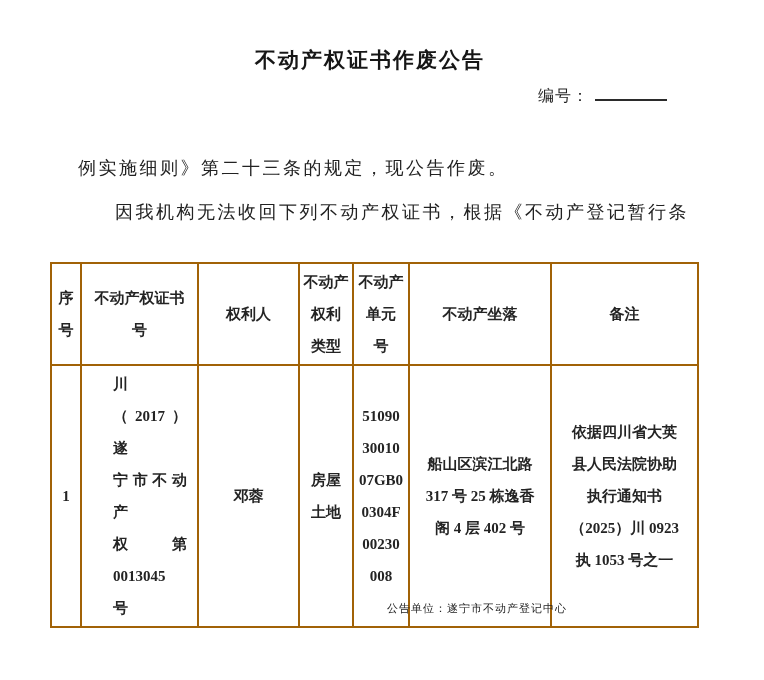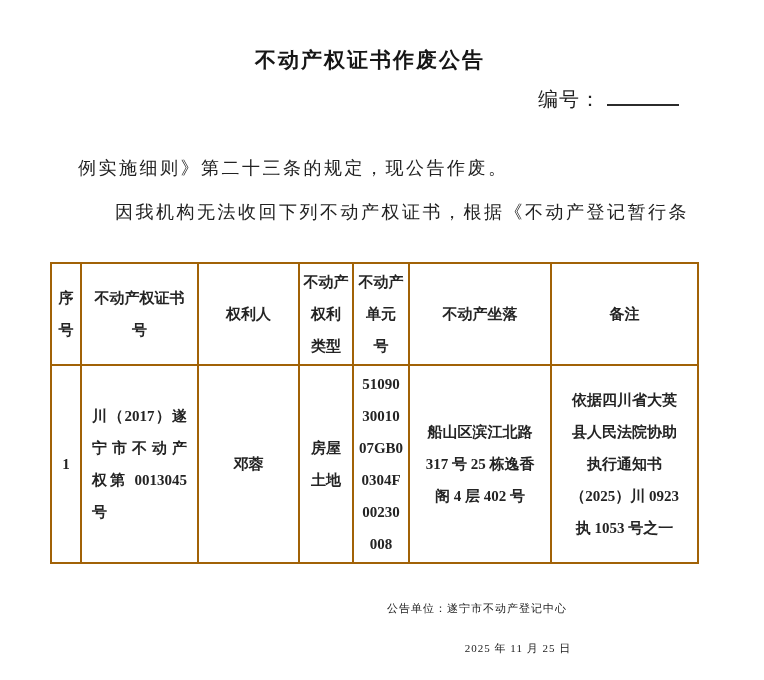--- a/index.html
+++ b/index.html
@@ -22,21 +22,21 @@
     font-family: Liberation Sans, sans-serif;
     font-size: 21px;
     font-weight: 700;
     letter-spacing: 2px;
     color: #161616;
   }
   .docnum {
     position: absolute;
     top: 86px;
     left: 538px;
-    font-size: 20px;
+    font-size: 16px;
     letter-spacing: 1px;
   }
   .docnum .blank {
     display: inline-block;
     width: 72px;
     height: 14px;
     margin-left: 6px;
     border-bottom: 2px solid #2b2b2b;
     vertical-align: baseline;
   }
@@ -69,20 +69,21 @@
     padding: 2px 2px;
     line-height: 32px;
     overflow: hidden;
   }
   tr.hrow { height: 98px; }
   tr.drow { height: 195px; }
   td.just .ln {
     text-align: justify;
     text-align-last: justify;
     padding: 0 8px;
+    margin-left: 21px;
   }
   td.just .ln:last-child {
     text-align-last: left;
   }
   .footer {
     position: absolute;
     top: 596px;
     left: 387px;
     width: 262px;
     font-size: 11px;
@@ -176,16 +177,15 @@
             <div class="ln">执行通知书</div>
             <div class="ln">（2025）川 0923</div>
             <div class="ln">执 1053 号之一</div>
           </td>
       </tr>
     </tbody>
   </table>
 
   <div class="footer">
     <div class="issuer">公告单位：遂宁市不动产登记中心</div>
-    <div class="date">2025 年 11 月 25 日</div>
   </div>
 
 </div>
 
 </body></html>

